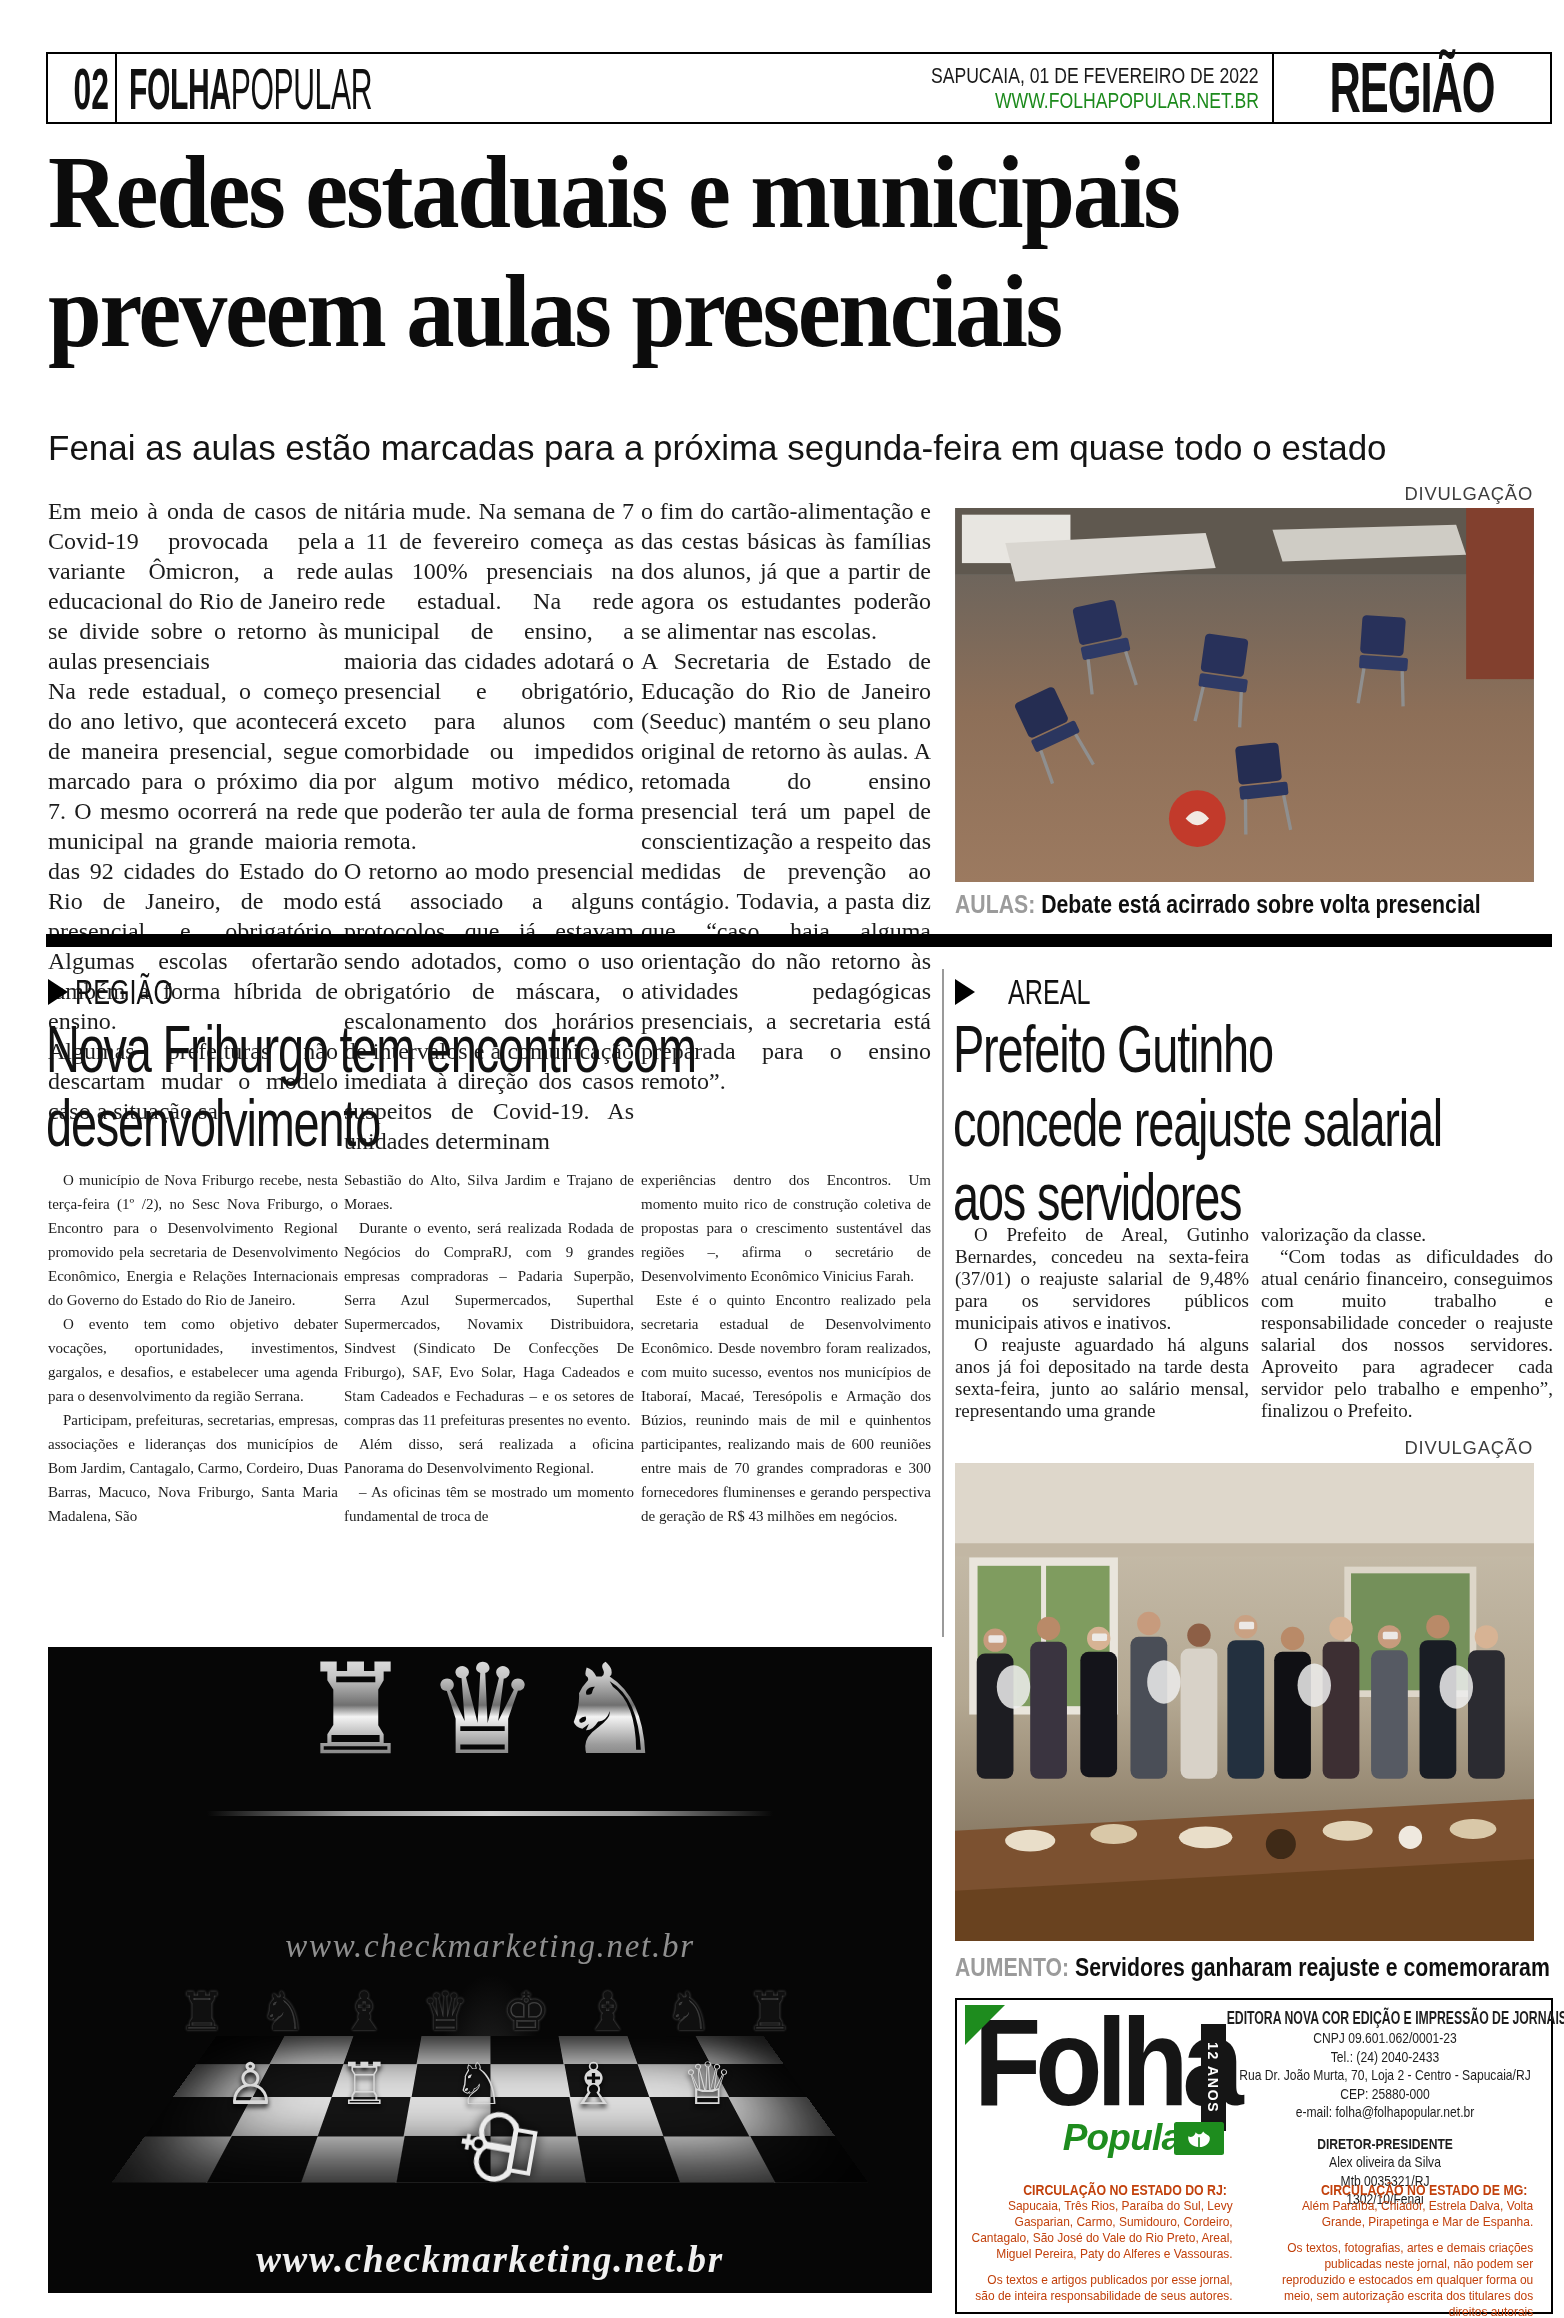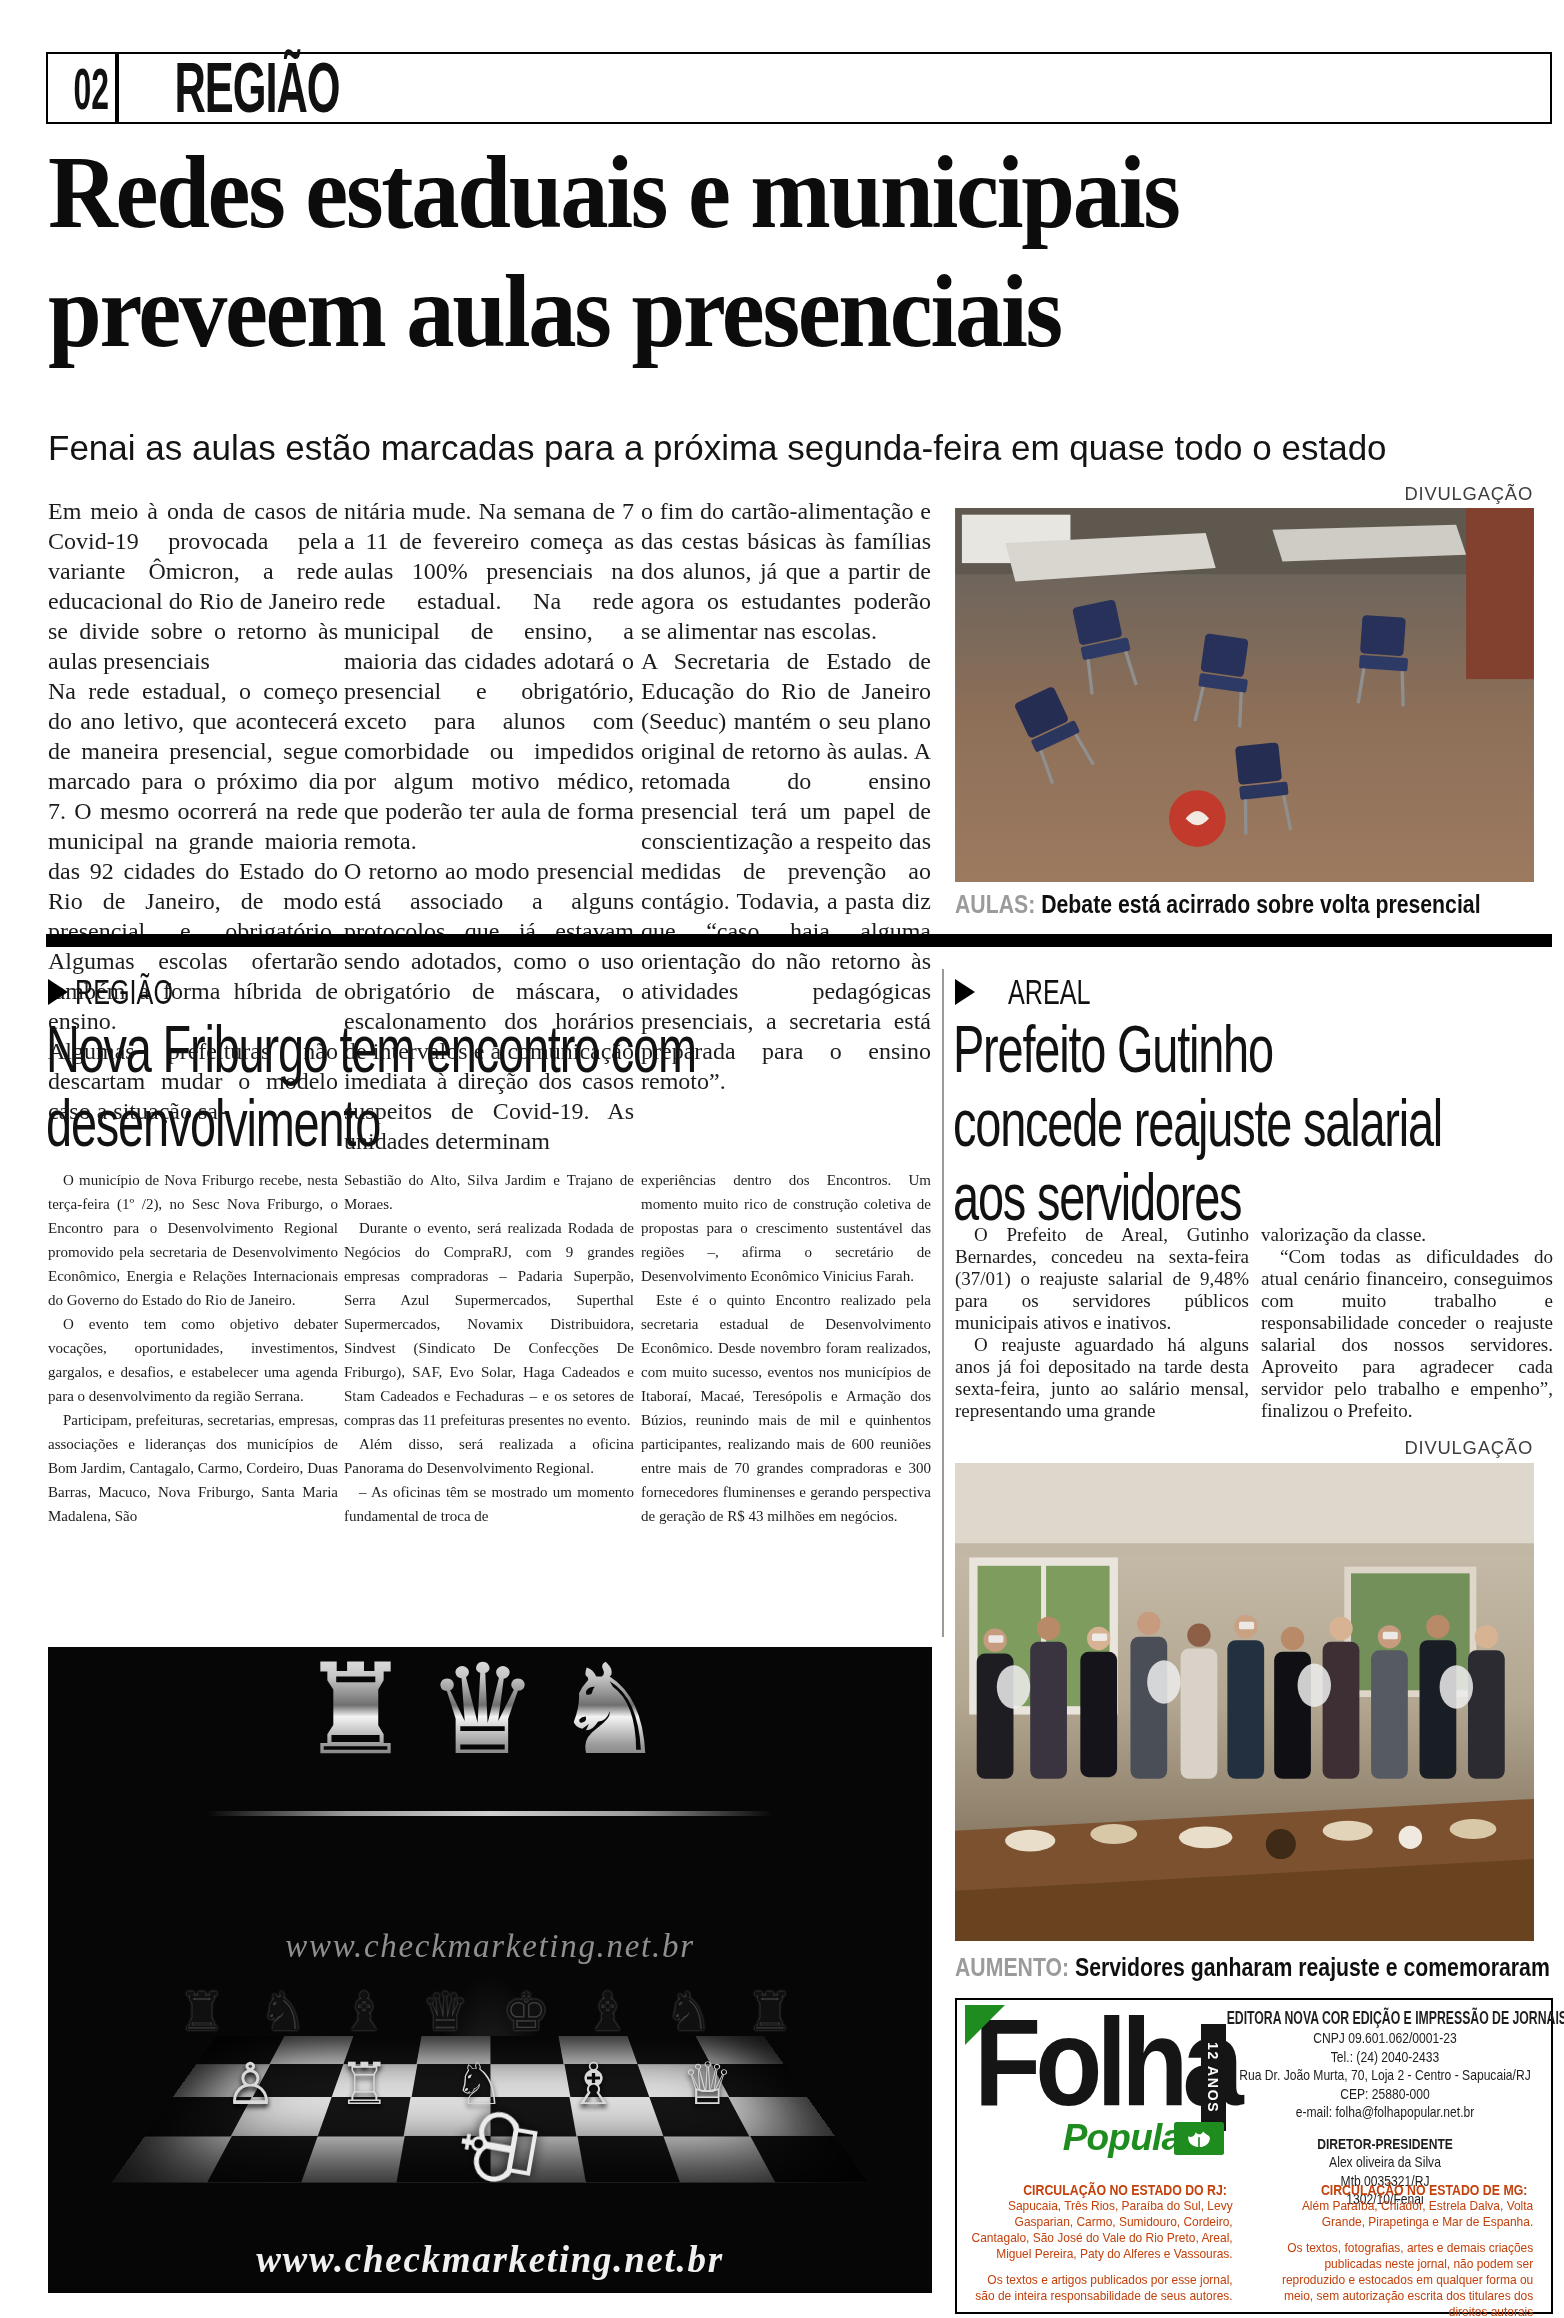--- a/index.html
+++ b/index.html
@@ -102,20 +102,29 @@
 </style>
 </head>
 <body>
 
 <div id="page">
 
   <div id="header" class="abs">
     <div id="pagenum" class="hcell">
         <span>02</span>
       </div>
+    <div id="brandcell" class="hcell">
+      <div id="brand">
+        <span class="b">FOLHA</span><span class="l">POPULAR</span>
+      </div>
+    </div>
+    <div id="datecell" class="hcell">
+      <span class="d1">SAPUCAIA, 01 DE FEVEREIRO DE 2022</span>
+      <span class="d2">WWW.FOLHAPOPULAR.NET.BR</span>
+    </div>
     <div id="regioncell" class="hcell">
         <span>REGIÃO</span>
       </div>
   </div>
 
   <div class="abs bigheadline" style="left:48px;top:132px;width:1520px;">Redes estaduais e municipais
 preveem aulas presenciais</div>
   <div class="abs" style="left:48px;top:428px;">
     <span class="subheadline">Fenai as aulas estão marcadas para a próxima segunda-feira em quase todo o estado</span>
   </div>

